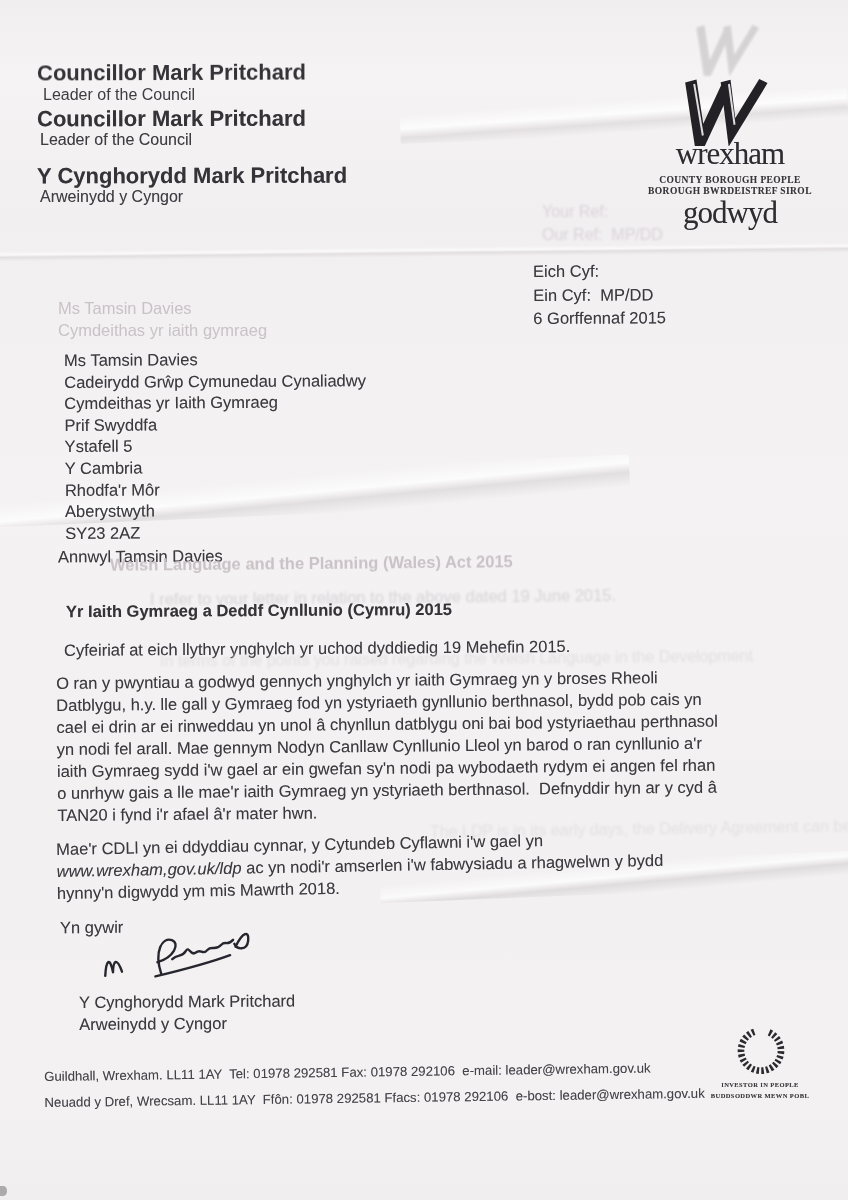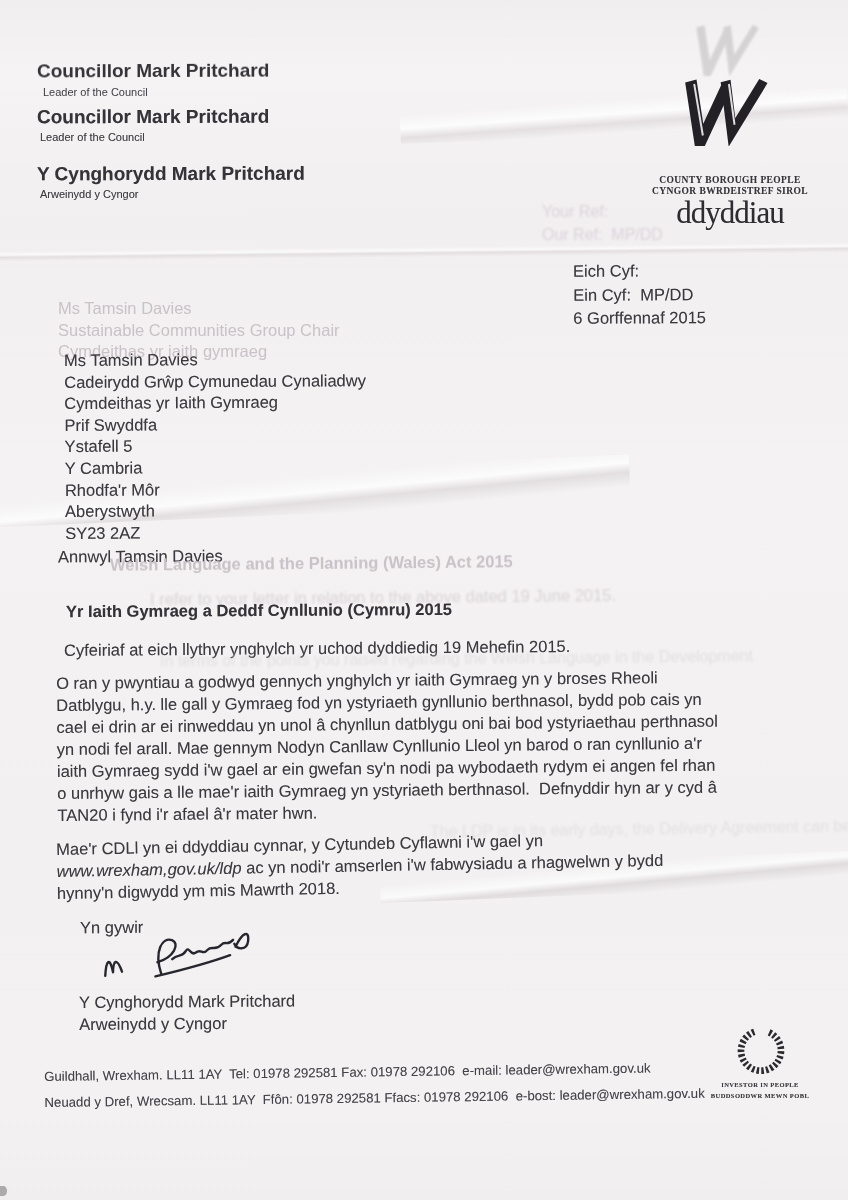--- a/index.html
+++ b/index.html
@@ -25,25 +25,25 @@
   .c2{top:247px;left:0;width:848px;height:10px;
       background:linear-gradient(180deg,rgba(255,255,255,0) 0%,rgba(255,255,255,.65) 35%,rgba(172,163,168,.22) 60%,rgba(255,255,255,0) 100%);
       transform:rotate(-.6deg);}
   .c3{top:468px;left:-10px;width:640px;height:46px;
       background:linear-gradient(177deg,rgba(255,255,255,0) 30%,rgba(255,255,255,.75) 52%,rgba(175,166,170,.25) 64%,rgba(255,255,255,0) 82%);
       transform:rotate(-2.4deg);}
   .c4{top:860px;left:380px;width:470px;height:34px;
       background:linear-gradient(177deg,rgba(255,255,255,0) 28%,rgba(255,255,255,.7) 50%,rgba(170,161,166,.25) 63%,rgba(255,255,255,0) 82%);
       transform:rotate(-2.2deg);}
   .speck{top:1186px;left:0px;width:7px;height:10px;background:#6a6668;border-radius:0 60% 60% 0;opacity:.5;}
-  .hdr-name{font-size:19px;font-weight:bold;color:#353338;}
-  .hdr-title{font-size:11px;color:#3e3c41;}
+  .hdr-name{font-size:22px;font-weight:bold;color:#353338;}
+  .hdr-title{font-size:16px;color:#3e3c41;}
   .body-line{font-size:16.5px;line-height:22px;}
   .addr-line{font-size:16.5px;line-height:21.6px;}
-  .refs-line{font-size:16.5px;line-height:23.5px;margin-left:40px;}
+  .refs-line{font-size:16.5px;line-height:23.5px;}
   .footer-line{font-size:13.2px;line-height:26px;color:#45434a;}
   .logo-wrap{left:630px;top:20px;width:200px;height:215px;text-align:center;}
   .logo-word{font-family:"Liberation Serif",serif;font-size:31px;letter-spacing:-1px;color:#2e2c30;line-height:1;}
   .logo-caps{font-family:"Liberation Serif",serif;font-size:9.5px;font-weight:600;letter-spacing:.4px;color:#38363a;line-height:1.1;}
   .iip{left:705px;top:1022px;width:110px;text-align:center;}
   .iip-line{font-family:"Liberation Serif",serif;font-size:6.5px;font-weight:600;letter-spacing:.4px;color:#3a383c;line-height:1.55;}
 </style>
 </head>
 <body>
 
@@ -79,37 +79,37 @@
         <g stroke="#232126" fill="none" stroke-linejoin="miter">
           <path d="M18 4 L42 86 L66 12" stroke-width="15"></path>
           <path d="M64 4 L82 72 L114 4" stroke-width="13"></path>
         </g>
         <g stroke="#f4f2f3" fill="none" stroke-width="2.6" opacity=".9">
           <path d="M23 8 L44 76"></path>
           <path d="M69 8 L84 62"></path>
         </g>
       </g>
     </svg>
+    <div class="abs logo-word t" style="left:0;top:118px;width:200px;">wrexham</div>
     <div class="abs logo-caps t" style="left:0;top:155px;width:200px;">COUNTY BOROUGH PEOPLE</div>
-    <div class="abs logo-caps t" style="left:0;top:166px;width:200px;">CYNGOR BWRDEISTREF SIROL</div>
-    <div class="abs logo-word t" style="left:0;top:177px;width:200px;">ddyddiau</div>
+    <div class="abs logo-caps t" style="left:0;top:166px;width:200px;">BOROUGH BWRDEISTREF SIROL</div>
+    <div class="abs logo-word t" style="left:0;top:177px;width:200px;">godwyd</div>
   </div>
 
   <div class="abs ghost2 t" style="left:542px;top:203px;font-size:16px;">Your Ref:</div>
   <div class="abs ghost2 t" style="left:542px;top:226px;font-size:16px;">Our Ref:  MP/DD</div>
 
   <div class="abs" style="left:533px;top:260px;transform:rotate(-.3deg);transform-origin:left top;">
     <div class="refs-line t">Eich Cyf:</div>
     <div class="refs-line t">Ein Cyf:  MP/DD</div>
     <div class="refs-line t">6 Gorffennaf 2015</div>
   </div>
 
   <div class="abs" style="left:58px;top:298px;">
     <div class="ghost addr-line t">Ms Tamsin Davies</div>
-    <div class="ghost addr-line t">Sustainable Communities Group Chair</div>
     <div class="ghost addr-line t">Cymdeithas yr iaith gymraeg</div>
   </div>
 
   <div class="abs" style="left:64px;top:350px;transform:rotate(-.35deg);transform-origin:left top;">
     <div class="addr-line t">Ms Tamsin Davies</div>
     <div class="addr-line t">Cadeirydd Grŵp Cymunedau Cynaliadwy</div>
     <div class="addr-line t">Cymdeithas yr Iaith Gymraeg</div>
     <div class="addr-line t">Prif Swyddfa</div>
     <div class="addr-line t">Ystafell 5</div>
     <div class="addr-line t">Y Cambria</div>
@@ -139,21 +139,21 @@
     <div class="body-line t">o unrhyw gais a lle mae'r iaith Gymraeg yn ystyriaeth berthnasol.  Defnyddir hyn ar y cyd â</div>
     <div class="body-line t">TAN20 i fynd i'r afael â'r mater hwn.</div>
   </div>
 
   <div class="abs" style="left:56px;top:838px;transform:rotate(-1.05deg);transform-origin:left top;">
     <div class="body-line t">Mae'r CDLl yn ei ddyddiau cynnar, y Cytundeb Cyflawni i'w gael yn</div>
     <div class="body-line t"><span style="font-style:italic;">www.wrexham,gov.uk/ldp</span><span> ac yn nodi'r amserlen i'w fabwysiadu a rhagwelwn y bydd</span></div>
     <div class="body-line t">hynny'n digwydd ym mis Mawrth 2018.</div>
   </div>
 
-  <div class="abs body-line t" style="left:80px;top:916px;transform:rotate(-.4deg);">Yn gywir</div>
+  <div class="abs body-line t" style="left:60px;top:916px;transform:rotate(-.4deg);">Yn gywir</div>
 
   <svg class="abs" style="left:94px;top:926px;width:190px;height:58px;transform:rotate(-4deg);" viewBox="0 0 190 58" aria-label="M Pritchard signature">
     <g stroke="#26262e" stroke-width="2.4" fill="none" stroke-linecap="round" stroke-linejoin="round">
       <path d="M10 44 C12 28 16 25 18 41 C19 29 23 26 27 41"></path>
       <path d="M66 46 C60 22 70 9 79 13 C87 17 80 30 63 34"></path>
       <path d="M78 32 C84 27 88 31 92 25 C96 19 96 31 102 27 C108 23 108 31 114 25 C118 21 122 27 128 21 C132 17 134 23 140 17"></path>
       <path d="M142 24 C150 10 157 8 155 19 C153 29 143 27 141 21"></path>
       <path d="M60 48 C84 44 112 39 136 32"></path>
     </g>
   </svg>

